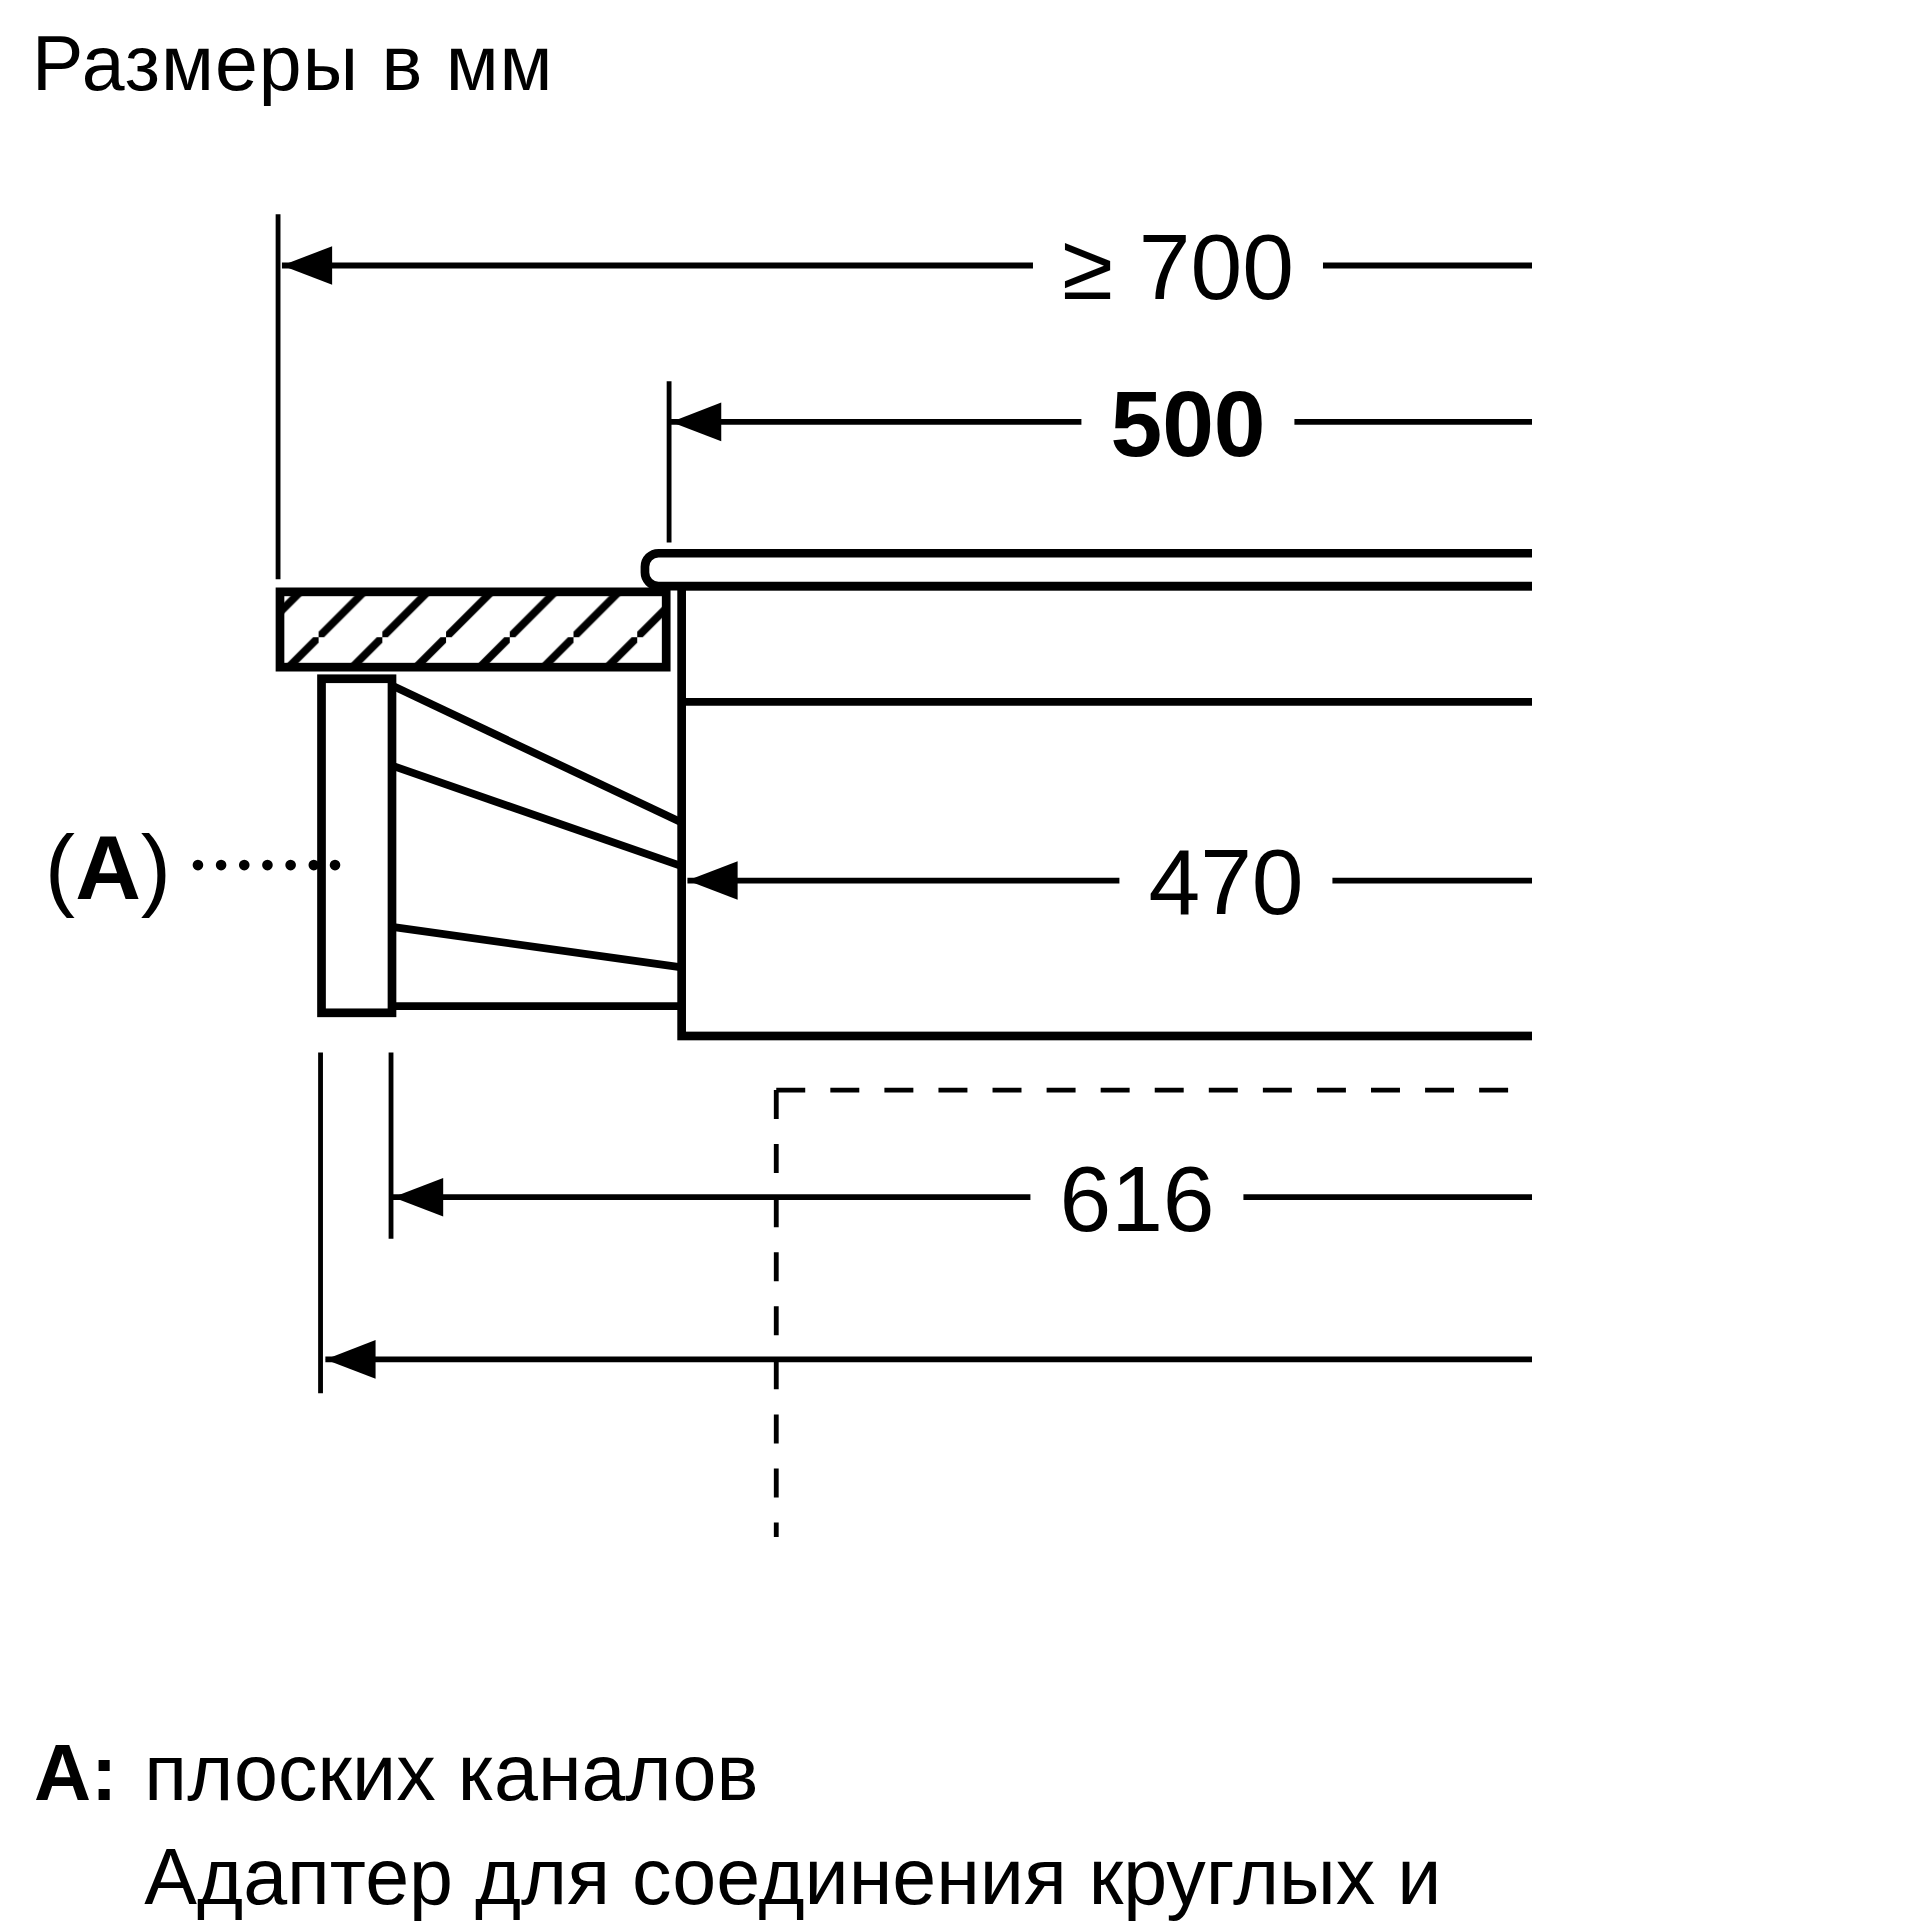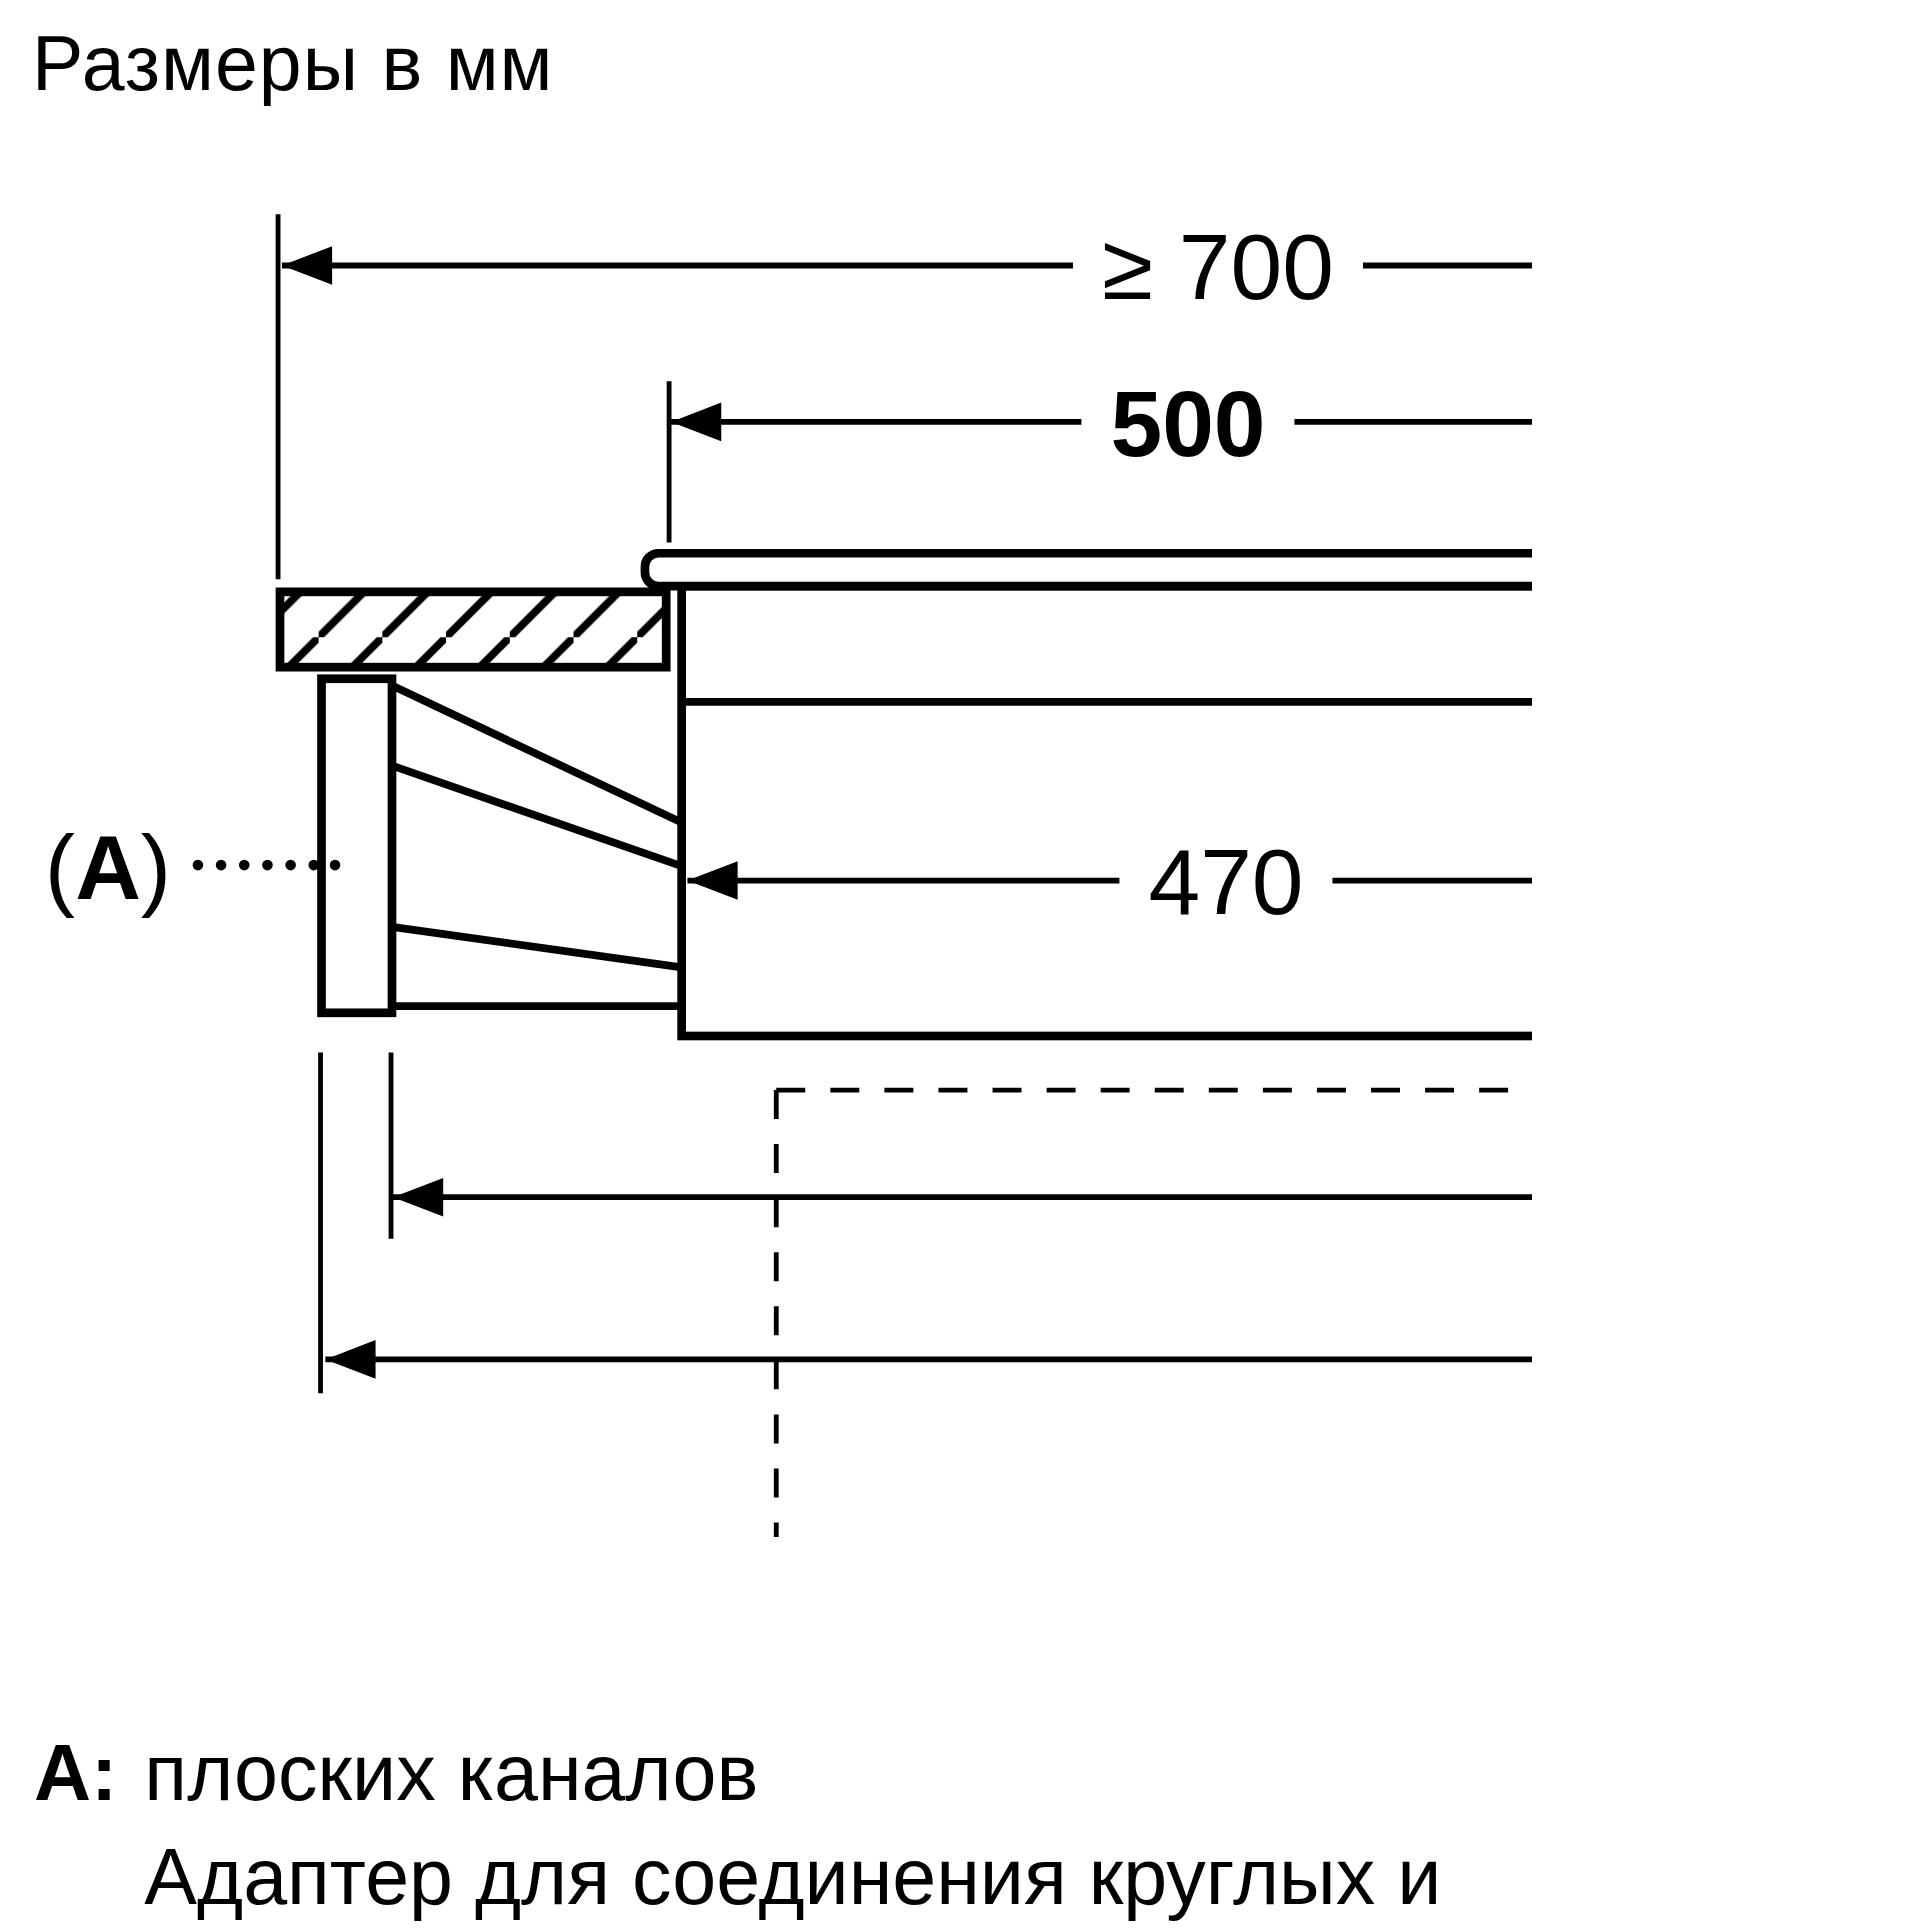--- a/index.html
+++ b/index.html
@@ -7,21 +7,21 @@
     position:relative;width:1532px;height:1931px;background:#fff;
     font-family:"Liberation Sans",sans-serif;color:#000;overflow:hidden;
   }
   #drawing{position:absolute;left:0;top:0;}
   .txt{position:absolute;white-space:nowrap;}
   #title{left:32px;top:19.3px;font-size:77px;letter-spacing:1px;}
   .dim-label{
     transform:translate(-50%,-50%);
     background:#fff;padding:0 29px;font-size:93px;line-height:1;
   }
-  #dim700-label{left:1218px;top:267px;}
+  #dim700-label{left:1178px;top:267px;}
   #dim500-label{left:1188px;top:424px;font-weight:bold;}
   #dim470-label{left:1226px;top:882px;}
   #dim616-label{left:1137px;top:1199px;}
   #dim648-label{left:1139px;top:1361px;}
   #callout-a{
     left:108px;top:867px;transform:translate(-50%,-50%);
     font-size:91px;line-height:1;
   }
   #callout-a .paren{font-weight:400;}
   #callout-a .letter{font-weight:700;}
@@ -115,20 +115,21 @@
       <polygon points="337,1408 389,1388 389,1428" stroke="none"></polygon>
       <polygon points="1744,1408 1692,1388 1692,1428" stroke="none"></polygon>
     </g>
   </svg>
 
   <div id="title" class="txt">Размеры в мм</div>
 
   <div id="dim700-label" class="txt dim-label">≥ 700</div>
   <div id="dim500-label" class="txt dim-label">500</div>
   <div id="dim470-label" class="txt dim-label">470</div>
+  <div id="dim616-label" class="txt dim-label">616</div>
 
   <div id="callout-a" class="txt">
     <span class="paren">(</span><span class="letter">A</span><span class="paren">)</span>
   </div>
 
   <div id="note" class="txt">
     <div id="note-marker">A:</div>
     <div id="note-body">
       <div>плоских каналов</div>
       <div>Адаптер для соединения круглых и</div>

